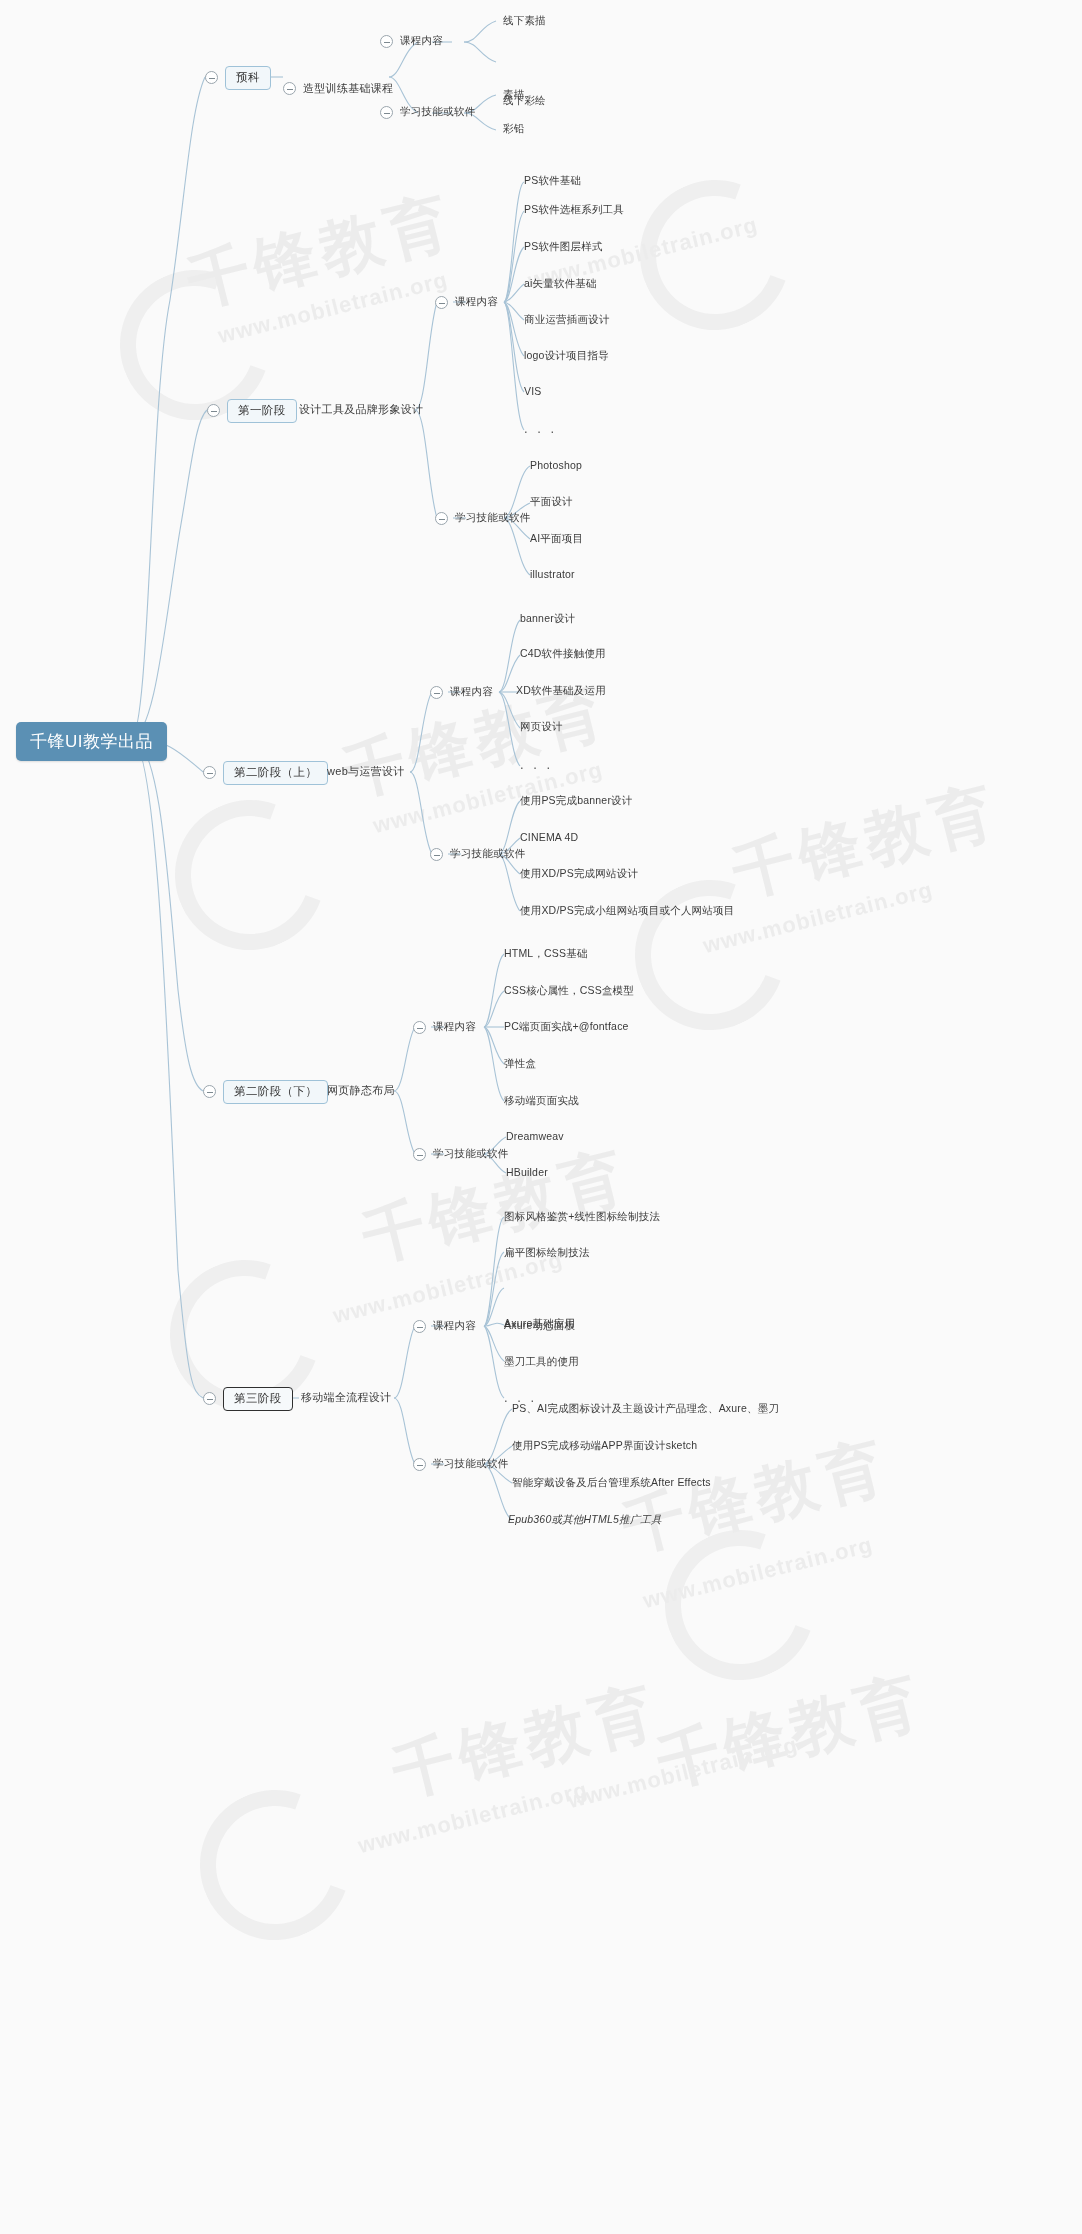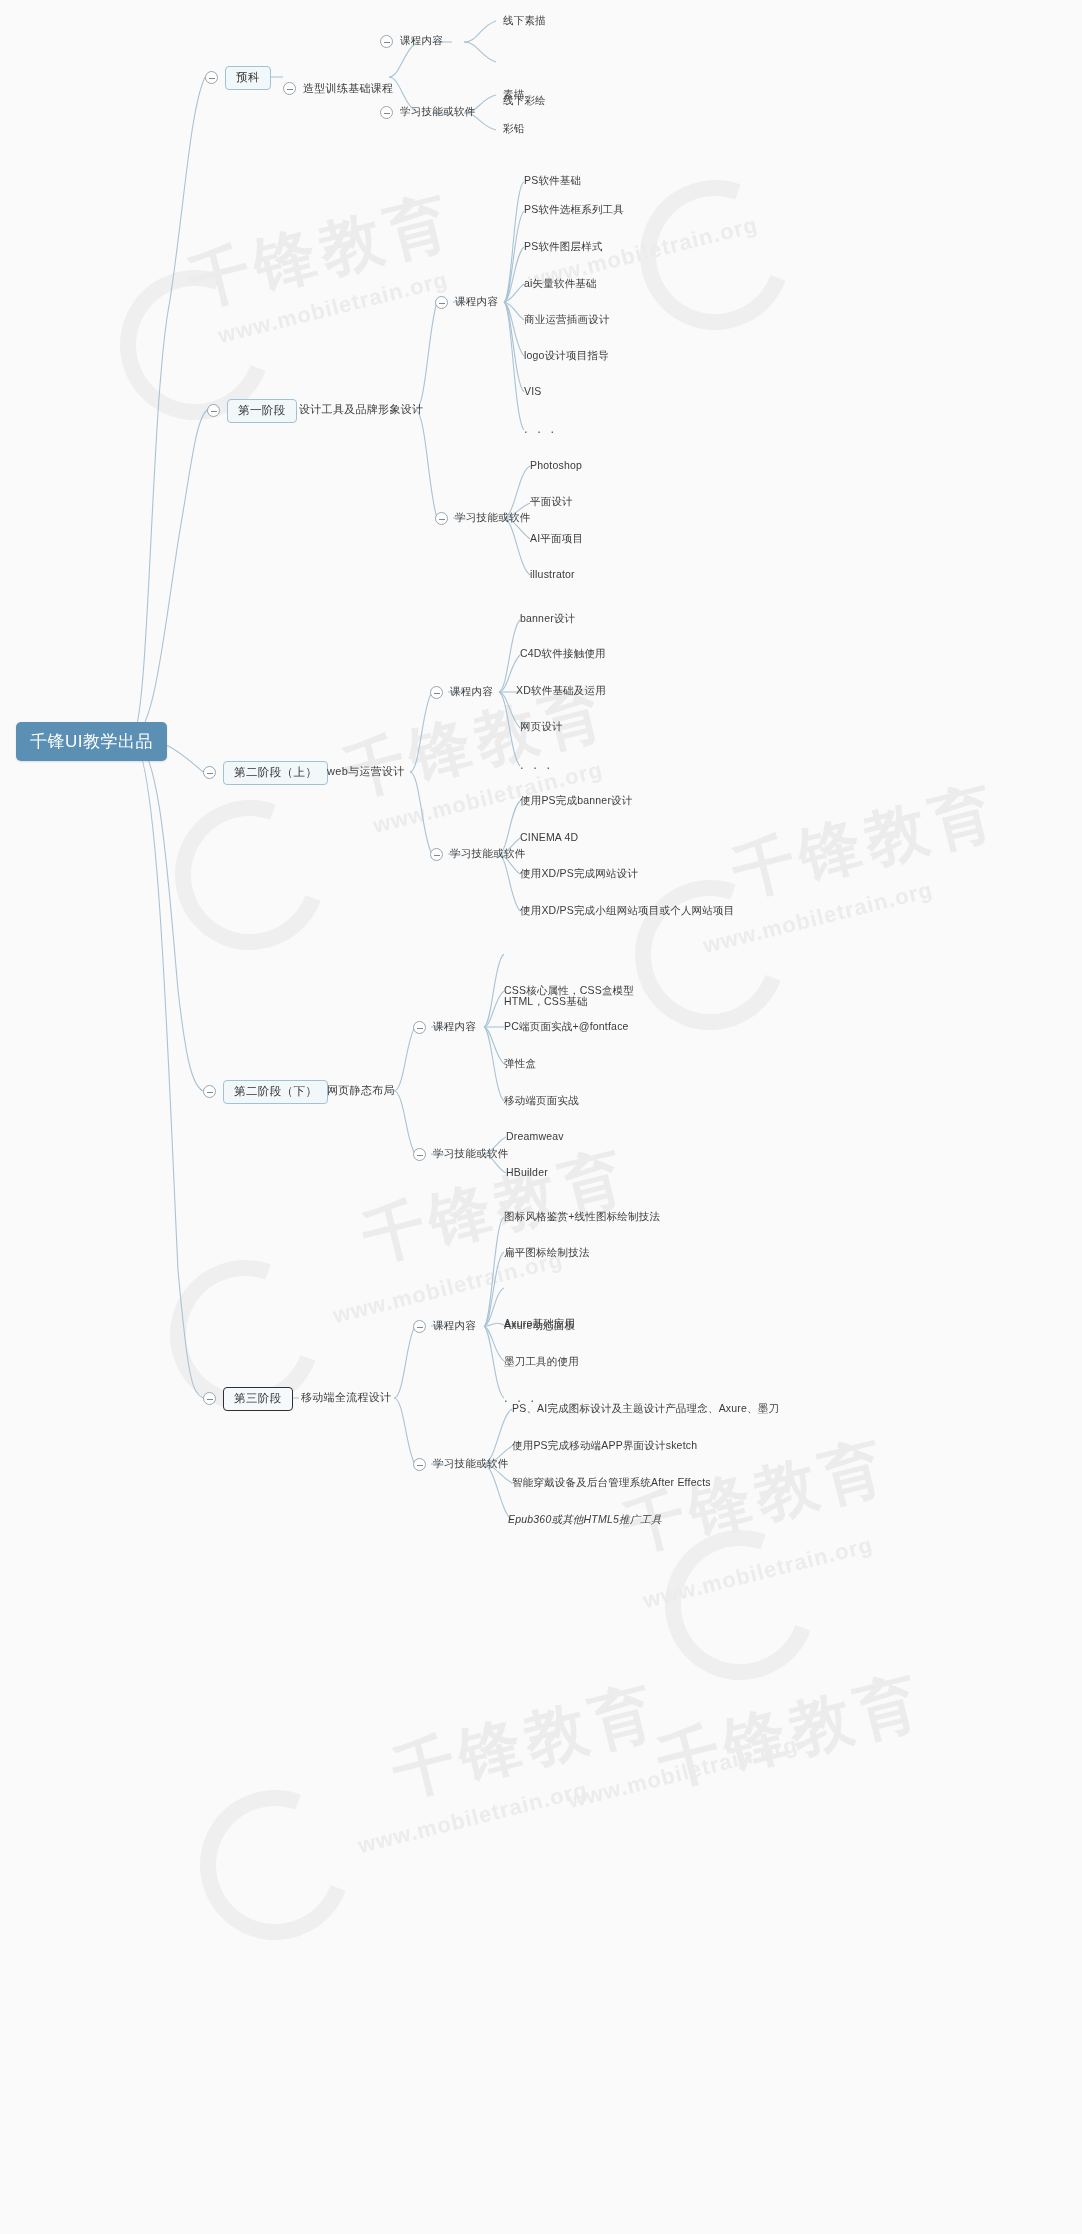--- a/index.html
+++ b/index.html
@@ -367,21 +367,21 @@
     <div class="stage">第二阶段（下）</div>
   </div>
   <div class="node" style="left:327px; top:1085px;">
     <div class="lbl">网页静态布局</div>
   </div>
 
   <div class="node" style="left:413px; top:1021px;">
     <div class="toggle"></div>
     <div class="lbl sm">课程内容</div>
   </div>
-  <div class="node" style="left:504px; top:948px;margin-top:48px;">
+  <div class="node" style="left:504px; top:948px;">
     <div class="leaf">HTML，CSS基础</div>
   </div>
   <div class="node" style="left:504px; top:985px;">
     <div class="leaf">CSS核心属性，CSS盒模型</div>
   </div>
   <div class="node" style="left:504px; top:1021px;">
     <div class="leaf">PC端页面实战+@fontface</div>
   </div>
   <div class="node" style="left:504px; top:1058px;">
     <div class="leaf">弹性盒</div>

